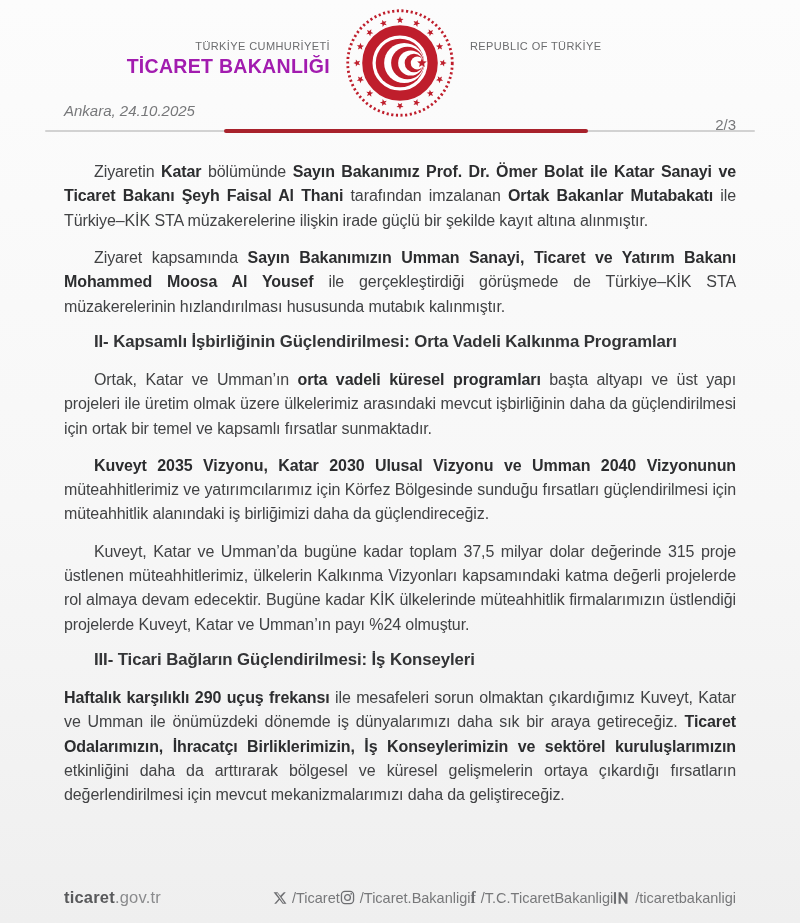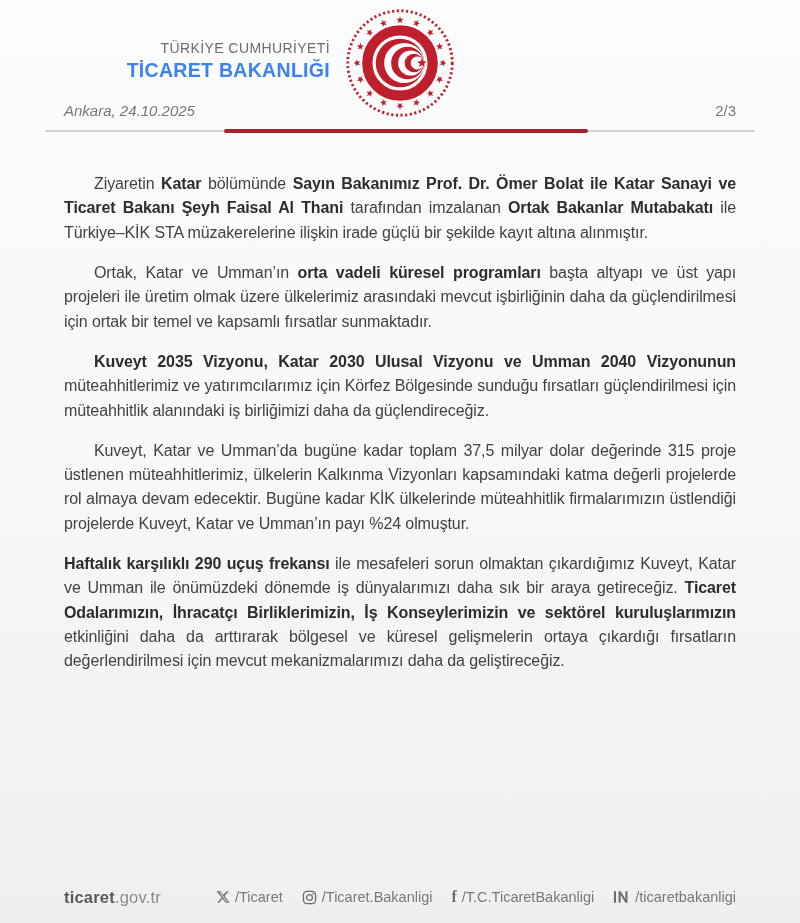--- a/index.html
+++ b/index.html
@@ -17,37 +17,37 @@
     background:linear-gradient(180deg,#fcfcfc 0%,#f7f7f7 55%,#efefef 100%);
     font-family:"Liberation Sans", sans-serif;
     color:var(--ink);
   }
   
   .header{position:relative;height:140px;}
   .logo-wrap{position:absolute;left:50%;top:7px;transform:translateX(-50%);width:112px;height:112px;}
   .hdr-block{position:absolute;top:40px;line-height:1.25;}
   .hdr-left{right:50%;margin-right:70px;text-align:right;}
   .hdr-right{left:50%;margin-left:70px;text-align:left;}
-  .hdr-line1{font-size:14px;color:var(--hdr-gray);letter-spacing:.4px;}
-  .hdr-line2{font-size:19.5px;font-weight:bold;color:#3b82f6;letter-spacing:.3px;}
+  .hdr-line1{font-size:11px;color:var(--hdr-gray);letter-spacing:.4px;}
+  .hdr-line2{font-size:19.5px;font-weight:bold;color:#a21caf;letter-spacing:.3px;}
   .meta-date{position:absolute;top:102px;left:64px;font-size:15px;color:var(--meta-gray);font-style:italic;}
-  .meta-page{position:absolute;top:102px;right:64px;font-size:15px;color:var(--meta-gray);margin-left:12px;}
+  .meta-page{position:absolute;top:116px;right:64px;font-size:15px;color:var(--meta-gray);margin-left:12px;}
   .rule{position:absolute;top:130px;left:45px;width:710px;height:2px;background:#d2d2d2;border-radius:1px;}
   .rule-red{position:absolute;top:129px;left:224px;width:364px;height:4px;background:var(--line-red);border-radius:2px;}
   
   .content{padding:16px 64px 0 64px;}
-  .para{margin:16px 0 13px 0;font-size:16px;line-height:1.52;text-align:justify;text-indent:30px;color:var(--ink);letter-spacing:-0.1px;}
+  .para{margin:4px 0 13px 0;font-size:16px;line-height:1.52;text-align:justify;text-indent:30px;color:var(--ink);letter-spacing:-0.1px;}
   .para b{color:var(--ink-bold);}
   .para.noindent{text-indent:0;}
   .heading{margin:8px 0 16px 0;font-size:16.8px;font-weight:bold;color:#333436;padding-left:30px;letter-spacing:-0.1px;}
   
-  .footer{position:absolute;left:0;right:0;bottom:16px;display:flex;align-items:flex-start;justify-content:space-between;padding:0 64px 0 64px;}
+  .footer{position:absolute;left:0;right:0;bottom:16px;display:flex;align-items:center;justify-content:space-between;padding:0 64px 0 64px;}
   .site{font-size:16.5px;color:#8a8b8d;letter-spacing:.2px;}
   .site b{color:#58595b;}
-  .social{display:flex;align-items:center;gap:19px;}
+  .social{display:flex;align-items:center;}
   .social-item{display:flex;align-items:center;gap:5px;font-size:14.5px;color:var(--meta-gray);}
   .icon{display:inline-flex;align-items:center;justify-content:center;color:#6d6e71;}
   .fb-glyph{font-weight:bold;font-size:16px;color:#6d6e71;font-family:"Liberation Serif",serif;}
   svg{display:block;}
 </style>
 </head>
 <body>
 
 <div class="header">
 
@@ -85,33 +85,37 @@
       <circle r="21.5" cx="4.5" fill="#ffffff"></circle>
       <circle r="17.5" cx="8" fill="#bf1e2c"></circle>
       <circle r="13.5" cx="11.5" fill="#ffffff"></circle>
       <circle r="10" cx="15" fill="#bf1e2c"></circle>
       <circle r="7" cx="18.5" fill="#ffffff"></circle>
       <use href="#star" transform="translate(23.5,0) scale(1.35)" fill="#bf1e2c"></use>
     </svg>
   </div>
 
   <div class="hdr-block hdr-right">
+    <div class="hdr-line1">REPUBLIC OF TÜRKİYE</div>
   </div>
 
   <div class="meta-date">Ankara, 24.10.2025</div>
   <div class="meta-page">2/3</div>
   <div class="rule"></div>
   <div class="rule-red"></div>
 </div>
 
 <div class="content" id="doc-body">
     <p class="para"><span>Ziyaretin </span><b>Katar</b><span> bölümünde </span><b>Sayın Bakanımız Prof. Dr. Ömer Bolat ile Katar Sanayi ve Ticaret Bakanı Şeyh Faisal Al Thani</b><span> tarafından imzalanan </span><b>Ortak Bakanlar Mutabakatı</b><span> ile Türkiye–KİK STA müzakerelerine ilişkin irade güçlü bir şekilde kayıt altına alınmıştır.</span></p>
+    <p class="para"><span>Ziyaret kapsamında </span><b>Sayın Bakanımızın Umman Sanayi, Ticaret ve Yatırım Bakanı Mohammed Moosa Al Yousef</b><span> ile gerçekleştirdiği görüşmede de Türkiye–KİK STA müzakerelerinin hızlandırılması hususunda mutabık kalınmıştır.</span></p>
+    <p class="heading">II-  Kapsamlı İşbirliğinin Güçlendirilmesi: Orta Vadeli Kalkınma Programları</p>
     <p class="para"><span>Ortak, Katar ve Umman’ın </span><b>orta vadeli küresel programları</b><span> başta altyapı ve üst yapı projeleri ile üretim olmak üzere ülkelerimiz arasındaki mevcut işbirliğinin daha da güçlendirilmesi için ortak bir temel ve kapsamlı fırsatlar sunmaktadır.</span></p>
     <p class="para"><b>Kuveyt 2035 Vizyonu, Katar 2030 Ulusal Vizyonu ve Umman 2040 Vizyonunun</b><span> müteahhitlerimiz ve yatırımcılarımız için Körfez Bölgesinde sunduğu fırsatları güçlendirilmesi için müteahhitlik alanındaki iş birliğimizi daha da güçlendireceğiz.</span></p>
     <p class="para"><span>Kuveyt, Katar ve Umman’da bugüne kadar toplam 37,5 milyar dolar değerinde 315 proje üstlenen müteahhitlerimiz, ülkelerin Kalkınma Vizyonları kapsamındaki katma değerli projelerde rol almaya devam edecektir. Bugüne kadar KİK ülkelerinde müteahhitlik firmalarımızın üstlendiği projelerde Kuveyt, Katar ve Umman’ın payı %24 olmuştur.</span></p>
+    <p class="heading">III- Ticari Bağların Güçlendirilmesi: İş Konseyleri</p>
     <p class="para noindent"><b>Haftalık karşılıklı 290 uçuş frekansı</b><span> ile mesafeleri sorun olmaktan çıkardığımız Kuveyt, Katar ve Umman ile önümüzdeki dönemde iş dünyalarımızı daha sık bir araya getireceğiz. </span><b>Ticaret Odalarımızın, İhracatçı Birliklerimizin, İş Konseylerimizin ve sektörel kuruluşlarımızın</b><span> etkinliğini daha da arttırarak bölgesel ve küresel gelişmelerin ortaya çıkardığı fırsatların değerlendirilmesi için mevcut mekanizmalarımızı daha da geliştireceğiz.</span></p>
   </div>
 
 <div class="footer">
   <div class="site">
     <b>ticaret</b><span>.gov.tr</span>
   </div>
 
   <div class="social">
 

